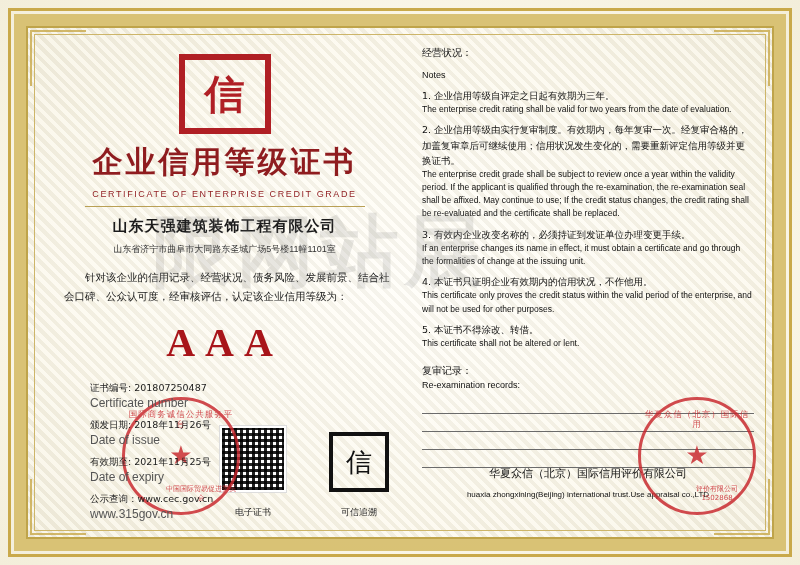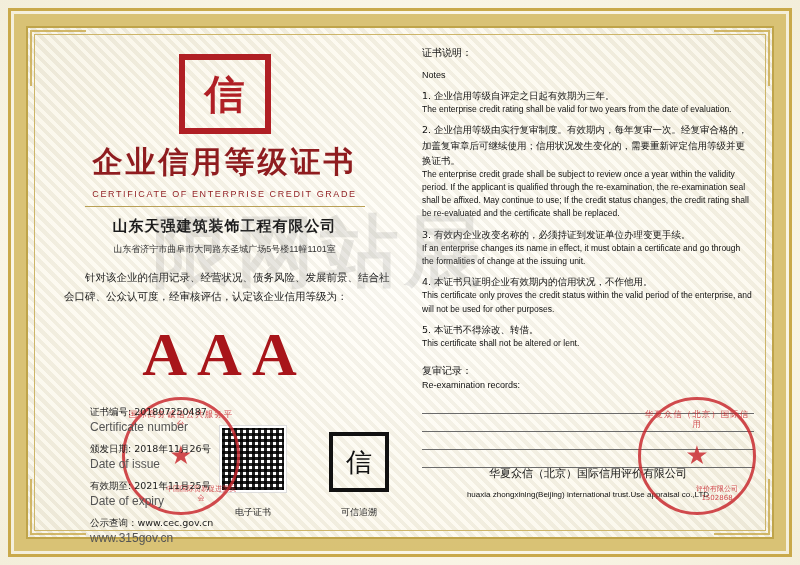--- a/index.html
+++ b/index.html
@@ -107,21 +107,21 @@
   .address{
     font-size:9px;color:#333;margin-top:7px;
   }
   .para{
     font-size:10.5px;color:#1b1b1b;line-height:1.85;
     text-align:left;margin:12px 14px 0 22px;
     text-indent:2em;
     font-family:"DejaVu Sans", sans-serif;
   }
   .grade{
-    font-size:62px;font-weight:bold;color:#a8151a;
+    font-size:40px;font-weight:bold;color:#a8151a;
     letter-spacing:10px;margin-top:12px;
     font-family:"Liberation Serif", serif;
   }
   .fields{
     margin-top:16px;margin-left:48px;text-align:left;
     position:relative;z-index:6;
   }
   .field{margin-bottom:9px;}
   .field .v{font-size:9.5px;color:#1b1b1b;font-family:"DejaVu Sans", sans-serif;}
   .field .l{font-size:12px;color:#555;margin-top:1px;}
@@ -235,21 +235,21 @@
           <div class="codelabel">电子证书</div>
         </div>
         <div class="codebox">
           <div class="sqlogo">信</div>
           <div class="codelabel">可信追溯</div>
         </div>
       </div>
     </div>
 
     <div class="right">
-      <div class="rh">证书说明：</div>
+      <div class="rh">经营状况：</div>
       <div class="rh-en">Notes</div>
 
       <div class="notes">
         <div class="n-cn">1. 企业信用等级自评定之日起有效期为三年。</div>
         <div class="n-en">The enterprise credit rating shall be valid for two years from the date of evaluation.</div>
         <div class="n-cn">2. 企业信用等级由实行复审制度。有效期内，每年复审一次。经复审合格的，加盖复审章后可继续使用；信用状况发生变化的，需要重新评定信用等级并更换证书。</div>
         <div class="n-en">The enterprise credit grade shall be subject to review once a year within the validity period. If the applicant is qualified through the re-examination, the re-examination seal shall be affixed. May continue to use; If the credit status changes, the credit rating shall be re-evaluated and the certificate shall be replaced.</div>
         <div class="n-cn">3. 有效内企业改变名称的，必须持证到发证单位办理变更手续。</div>
         <div class="n-en">If an enterprise changes its name in effect, it must obtain a certificate and go through the formalities of change at the issuing unit.</div>
         <div class="n-cn">4. 本证书只证明企业有效期内的信用状况，不作他用。</div>

